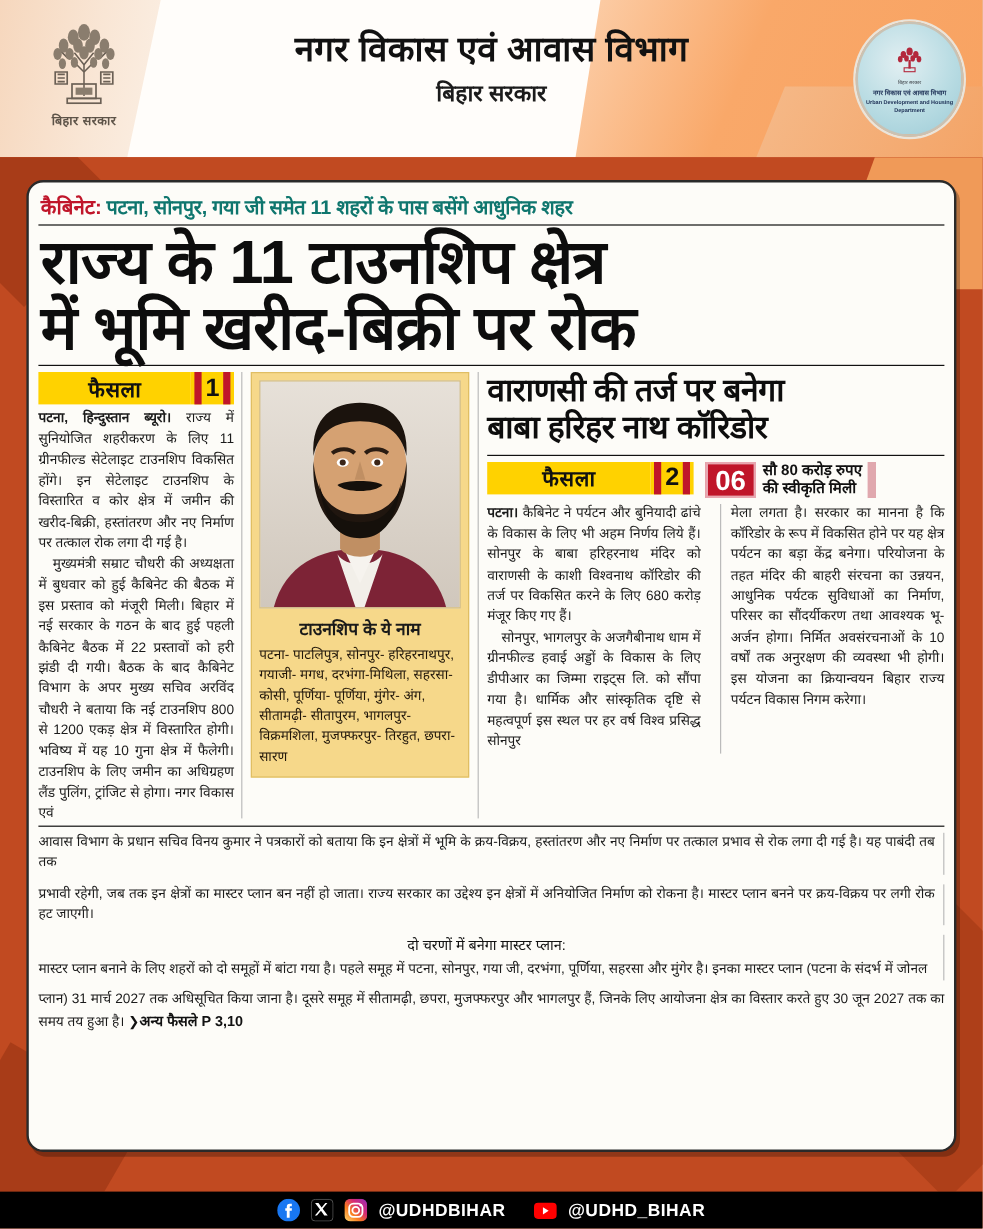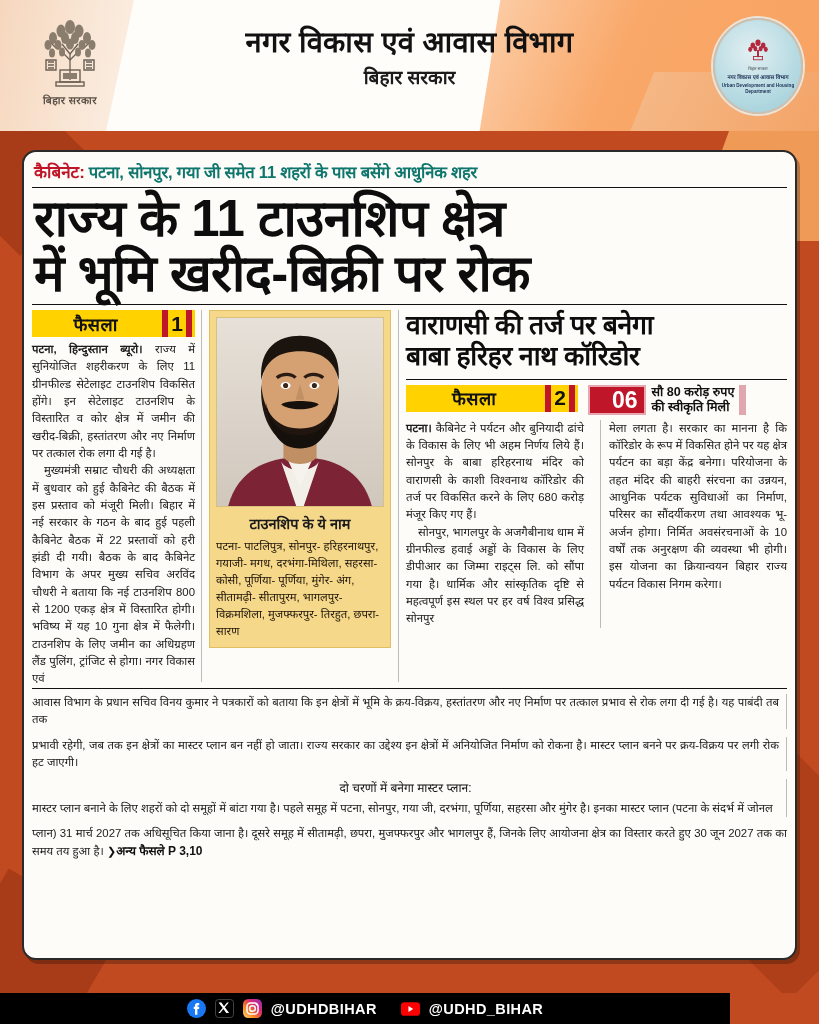--- a/index.html
+++ b/index.html
@@ -90,40 +90,40 @@
   .photo-cap { text-align: center; font-size: 14.5px; font-weight: 700; color: #1a1a1a; margin-top: 6px; white-space: nowrap; }
   .township-list { font-size: 11.3px; line-height: 1.5; color: #20160a; margin-top: 5px; text-align: left; }
 
   
   .sub-hl { font-size: 26.5px; line-height: 1.18; font-weight: 700; color: #0d0d0d; letter-spacing: -0.3px; white-space: nowrap; }
   .sub-rule { border-bottom: 1.5px solid #111; margin: 6px 0 5px 0; }
 
   .badges-row { display: flex; gap: 10px; align-items: stretch; height: 30px; }
   .badge-faisla2 { width: 172px; display:flex; }
   .badge-06 { display: flex; align-items: stretch; flex: 1; }
-  .b06-num { background: #c0162a; color: #fff; font-size: 23px; font-weight: 700; padding: 1px 6px 0 22px;
+  .b06-num { background: #c0162a; color: #fff; font-size: 23px; font-weight: 700; padding: 1px 6px 0 6px;
       display:flex; align-items:center; border: 2px solid #e8a7b0; }
   .b06-txt { font-size: 12.6px; font-weight: 700; color: #111; line-height: 1.18; padding-left: 6px; display:flex; flex-direction:column; justify-content:center; }
   .b06-tail { width: 7px; background: #e0a8ae; margin-left: 5px; }
 
   .two-cols { display: flex; margin-top: 5px; gap: 8px; }
   .two-cols .c { flex: 1; }
   .two-cols .c:first-child { border-right: 1px solid #bbb; padding-right: 16px; }
 
   
   .bottom-rule { border-top: 1.5px solid #111; margin-top: 6px; }
   .bottom { display: flex; margin-top: 5px; gap: 8px; flex-direction: column; }
   .bcol { flex: 1; padding-right: 7px; border-right: 1px solid #bbb; }
   .bcol:last-child { border-right: none; padding-right: 0; }
   .bhead { font-size: 12px; font-weight: 400; color: #111; text-align: center; margin-bottom: 2px; }
   .more { font-weight: 700; font-size: 12px; color: #111; white-space: nowrap; }
   .more .arrow { font-size: 11px; }
 
   
-  .footer { position: absolute; left: 0; bottom: 0; width: 730px; height: 31px; background: #000;
+  .footer { position: absolute; left: 0; bottom: 0; width: 819px; height: 31px; background: #000;
       display: flex; align-items: center; justify-content: center; gap: 9px; }
   .fi { width: 19px; height: 19px; display: inline-flex; align-items: center; justify-content: center; border-radius: 4px; }
   .fi svg { display:block; }
   .fhandle { color: #fff; font-size: 14.5px; font-weight: 700; letter-spacing: .4px; }
   .fgap { width: 6px; }
 </style>
 </head>
 <body>
 
 <div class="page">

